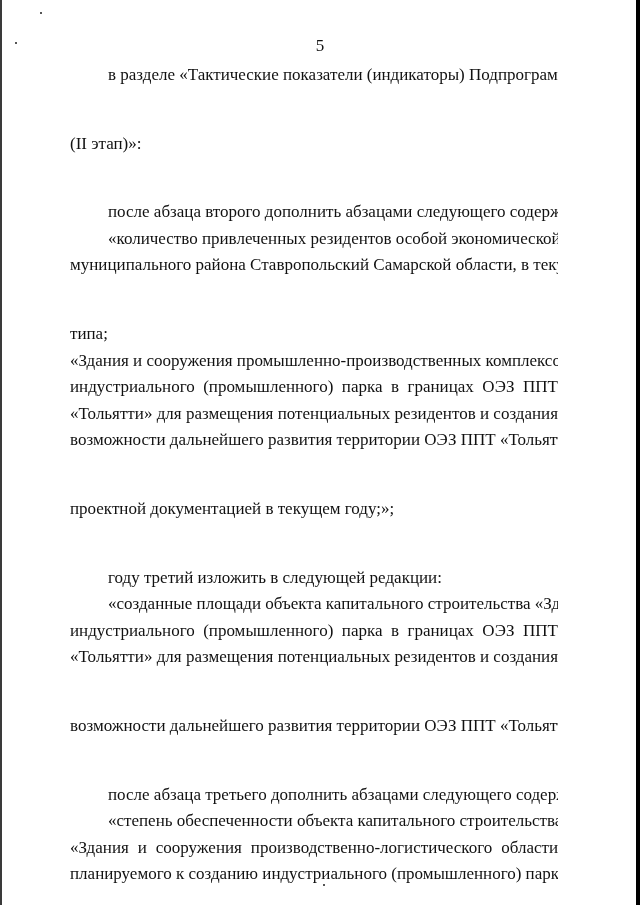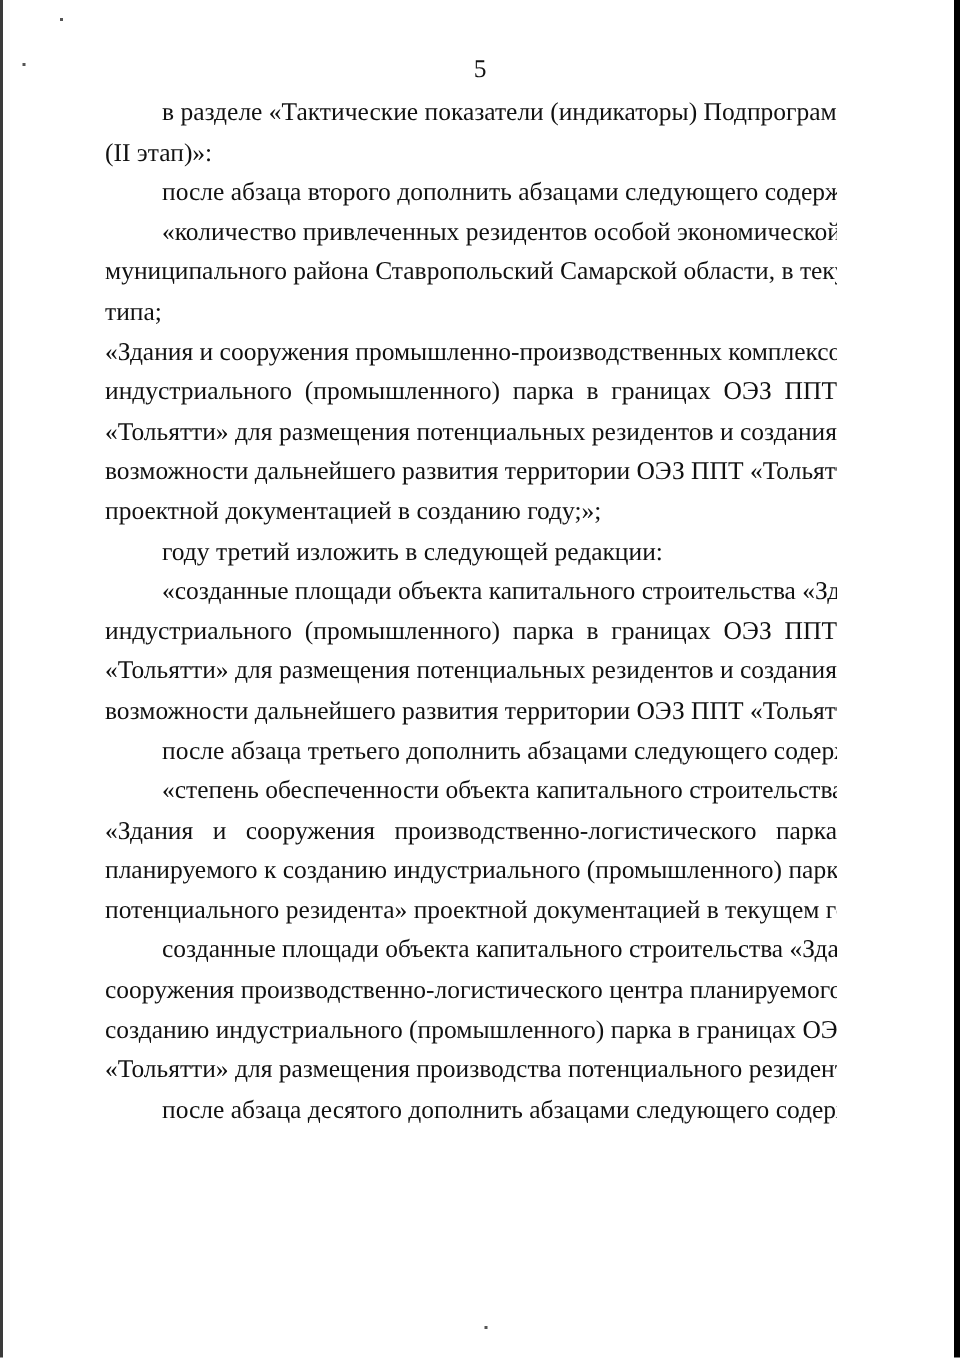--- a/index.html
+++ b/index.html
@@ -53,20 +53,21 @@
       white-space: nowrap;
       text-align: justify;
       text-align-last: justify;
       overflow: hidden;
     }
     .line.indent {
       padding-left: 38px;
     }
     .line.last {
       text-align-last: left;
+      margin-top: 42px;
     }
   </style>
 </head>
 <body>
 
 <div class="left-border"></div>
 <div class="right-border"></div>
 <div class="speck" style="left:40px;top:12px;"></div>
 <div class="speck" style="left:15px;top:42px;"></div>
 <div class="speck" style="left:323px;top:884px;"></div>
@@ -88,41 +89,41 @@
     <div class="line indent">«количество привлеченных резидентов особой экономической зоны</div>
     <div class="line">муниципального района Ставропольский Самарской области, в текущем</div>
     <div class="line last">типа;</div>
   </div>
 
   <div>
     <div class="line">«Здания и сооружения промышленно-производственных комплексов</div>
     <div class="line">индустриального (промышленного) парка в границах ОЭЗ ППТ</div>
     <div class="line">«Тольятти» для размещения потенциальных резидентов и создания</div>
     <div class="line">возможности дальнейшего развития территории ОЭЗ ППТ «Тольятти»</div>
-    <div class="line last">проектной документацией в созданию году;»;</div>
+    <div class="line last">проектной документацией в текущем году;»;</div>
   </div>
 
   <div>
     <div class="line indent last">году третий изложить в следующей редакции:</div>
   </div>
 
   <div>
     <div class="line indent">«созданные площади объекта капитального строительства «Здания и</div>
     <div class="line">индустриального (промышленного) парка в границах ОЭЗ ППТ</div>
     <div class="line">«Тольятти» для размещения потенциальных резидентов и создания</div>
     <div class="line last">возможности дальнейшего развития территории ОЭЗ ППТ «Тольятти»;»;</div>
   </div>
 
   <div>
     <div class="line indent last">после абзаца третьего дополнить абзацами следующего содержания:</div>
   </div>
 
   <div>
     <div class="line indent">«степень обеспеченности объекта капитального строительства</div>
-    <div class="line">«Здания и сооружения производственно-логистического парка</div>
+    <div class="line">«Здания и сооружения производственно-логистического области</div>
     <div class="line">планируемого к созданию индустриального (промышленного) парка в</div>
     <div class="line last">потенциального резидента» проектной документацией в текущем году;</div>
   </div>
 
   <div>
     <div class="line indent">созданные площади объекта капитального строительства «Здания и</div>
     <div class="line">сооружения производственно-логистического центра планируемого к</div>
     <div class="line">созданию индустриального (промышленного) парка в границах ОЭЗ ППТ</div>
     <div class="line last">«Тольятти» для размещения производства потенциального резидента»;»;</div>
   </div>

